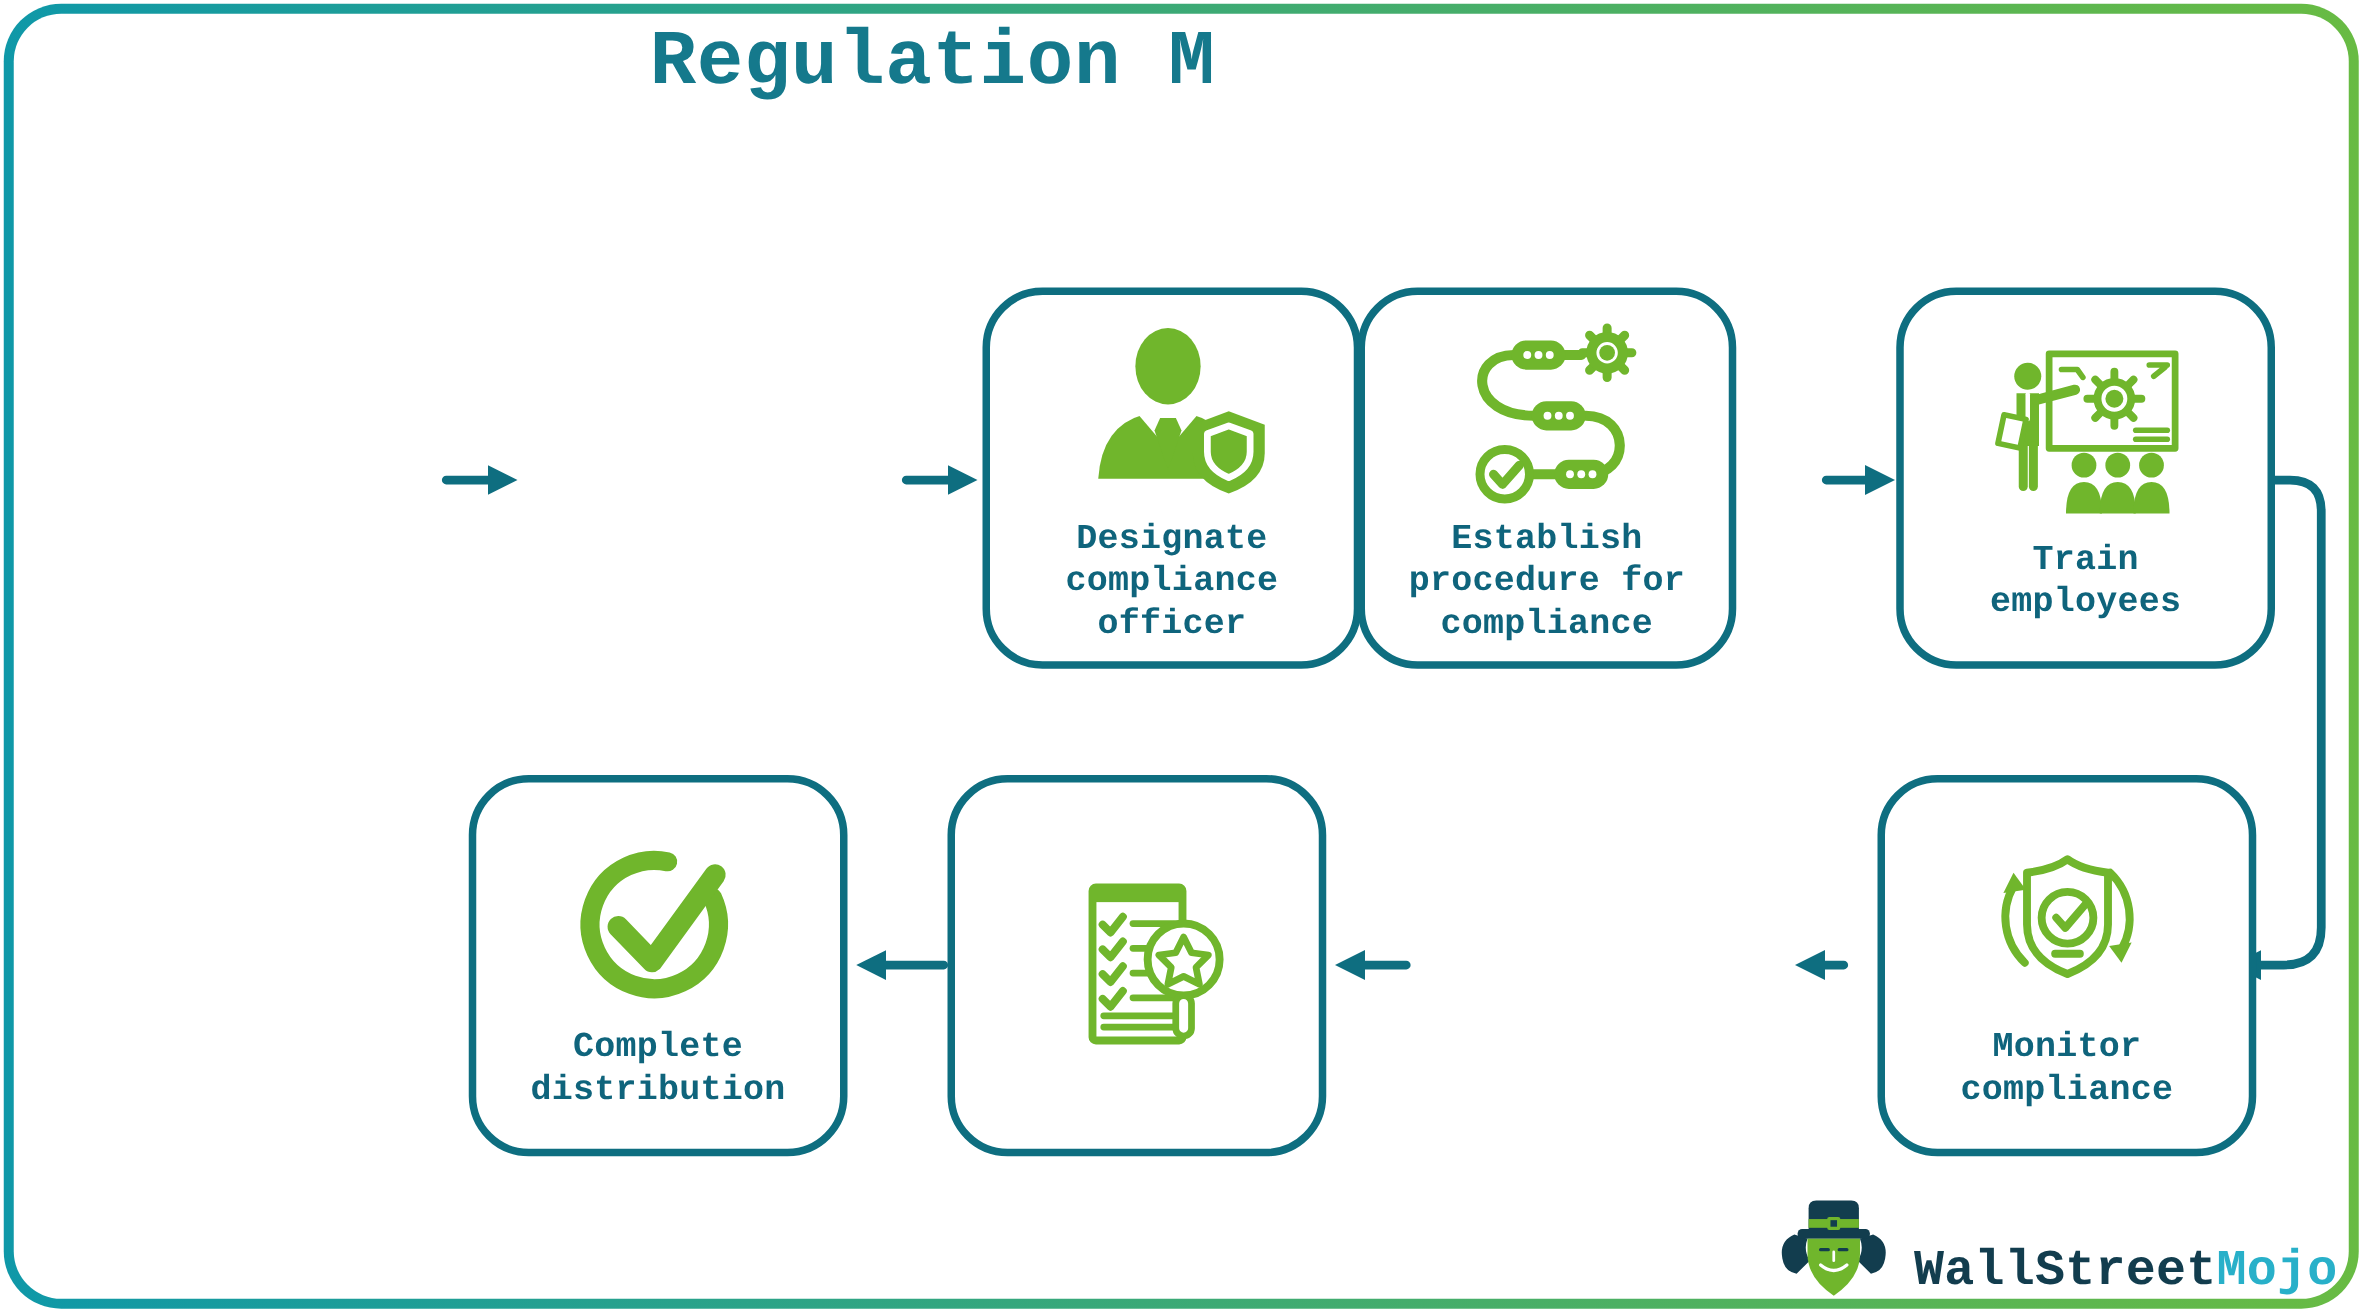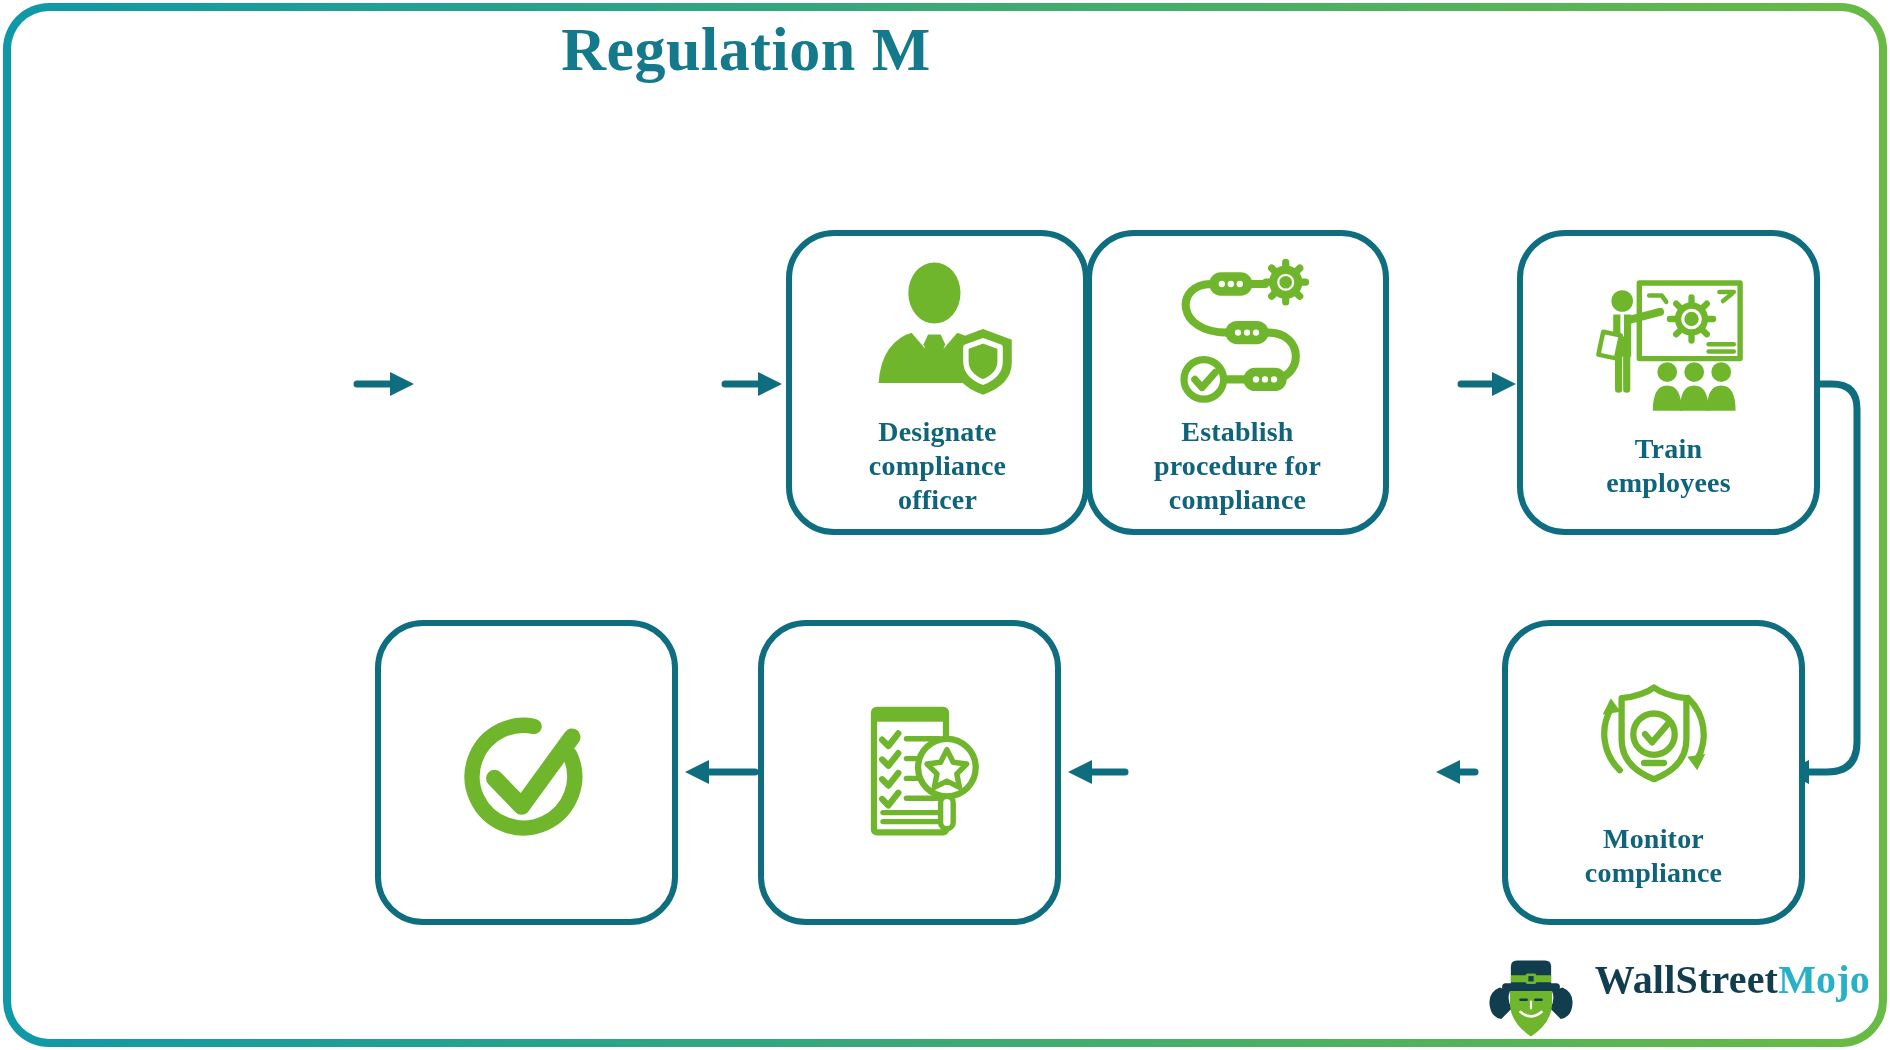--- a/index.html
+++ b/index.html
@@ -1,17 +1,17 @@
 <!DOCTYPE html>
 <html style="--teal: #0e6e80; --title-teal: #15798c; --label-teal: #0f647c; --green: #70b62c; --grad-start: #0f98a8; --grad-end: #68bb43; --logo-dark: #123d4e; --logo-accent: #28b0c9;"><head>
 <meta charset="utf-8">
 <style>
   html,body{margin:0;padding:0;background:#fff;}
   .canvas{position:relative;width:1890px;height:1050px;background:#fff;overflow:hidden;
-          font-family:Liberation Serif, serif;}
+          font-family:Liberation Mono, monospace;}
   .frame{position:absolute;inset:3px;border-radius:46px;
          background:linear-gradient(to right,var(--grad-start),var(--grad-end));}
   .frame-in{position:absolute;inset:8px;border-radius:38px;background:#fff;}
   .title{position:absolute;top:14px;left:0;width:1492px;text-align:center;
          font-size:62px;font-weight:700;color:var(--title-teal);letter-spacing:.5px;}
   .sb{position:absolute;width:303px;height:305px;box-sizing:border-box;
       border:6px solid var(--teal);border-radius:48px;background:#fff;
       display:flex;flex-direction:column;align-items:center;justify-content:center;
       gap:5px;padding:10px 8px;}
   .lb{font-weight:700;font-size:28px;line-height:1.22;color:var(--label-teal);
@@ -21,21 +21,21 @@
   .aw{stroke-width:7;}
   .gs{stroke:var(--green);fill:none;stroke-linecap:round;stroke-linejoin:round;}
   .gf{fill:var(--green);}
   .gsw{stroke:var(--green);fill:#fff;stroke-linecap:round;stroke-linejoin:round;}
   .wf{fill:#fff;}
   .ws{stroke:#fff;fill:none;stroke-linecap:round;stroke-linejoin:round;}
   .ts{stroke:var(--teal);fill:none;stroke-linecap:round;}
   .tf{fill:var(--teal);}
   .df{fill:var(--logo-dark);}
   .ds{stroke:var(--logo-dark);fill:none;stroke-linecap:round;}
-  .logo{position:absolute;right:20px;bottom:10px;display:flex;align-items:flex-start;gap:20px;}
+  .logo{position:absolute;right:20px;bottom:10px;display:flex;align-items:flex-end;gap:20px;}
   .logo-text{font-size:40px;font-weight:700;letter-spacing:.2px;}
 </style>
 </head>
 <body>
 
 <div class="canvas">
   <div class="frame">
     <div class="frame-in"></div>
   </div>
 
@@ -156,20 +156,21 @@
       <path class="gs" stroke-width="6" d="M131,64 l7,14 15,2 -11,11 3,15 -14,-7 -14,7 3,-15 -11,-11 15,-2 Z"></path>
       <rect class="gsw" stroke-width="6" x="124" y="116" width="14" height="36" rx="7"></rect>
     </svg>
   </div>
 
   <div class="sb" style="left:375px;top:620px">
     <svg class="ic" viewBox="0 0 180 180">
       <circle class="gs" stroke-width="17" cx="86" cy="94" r="57" stroke-dasharray="305 53" transform="rotate(-25 86 94)"></circle>
       <path class="gs" stroke-width="19" d="M54,96 L84,127 L140,50"></path>
     </svg>
+    <div class="lb">Complete<br>distribution</div>
   </div>
 
   <div class="logo">
     <svg width="88" height="84" viewBox="0 0 100 96">
       <path class="df" d="M14,36 Q0,42 3,58 Q5,70 16,72 L28,60 Q22,50 26,40 Z"></path>
       <path class="df" d="M86,36 Q100,42 97,58 Q95,70 84,72 L72,60 Q78,50 74,40 Z"></path>
       <path class="df" d="M27,32 V12 Q27,5 34,5 H66 Q73,5 73,12 V32 Z"></path>
       <rect class="df" x="17" y="31" width="66" height="9" rx="4"></rect>
       <rect class="gf" x="27" y="22" width="46" height="8"></rect>
       <rect class="gf" x="44" y="20" width="12" height="12" rx="2"></rect>

